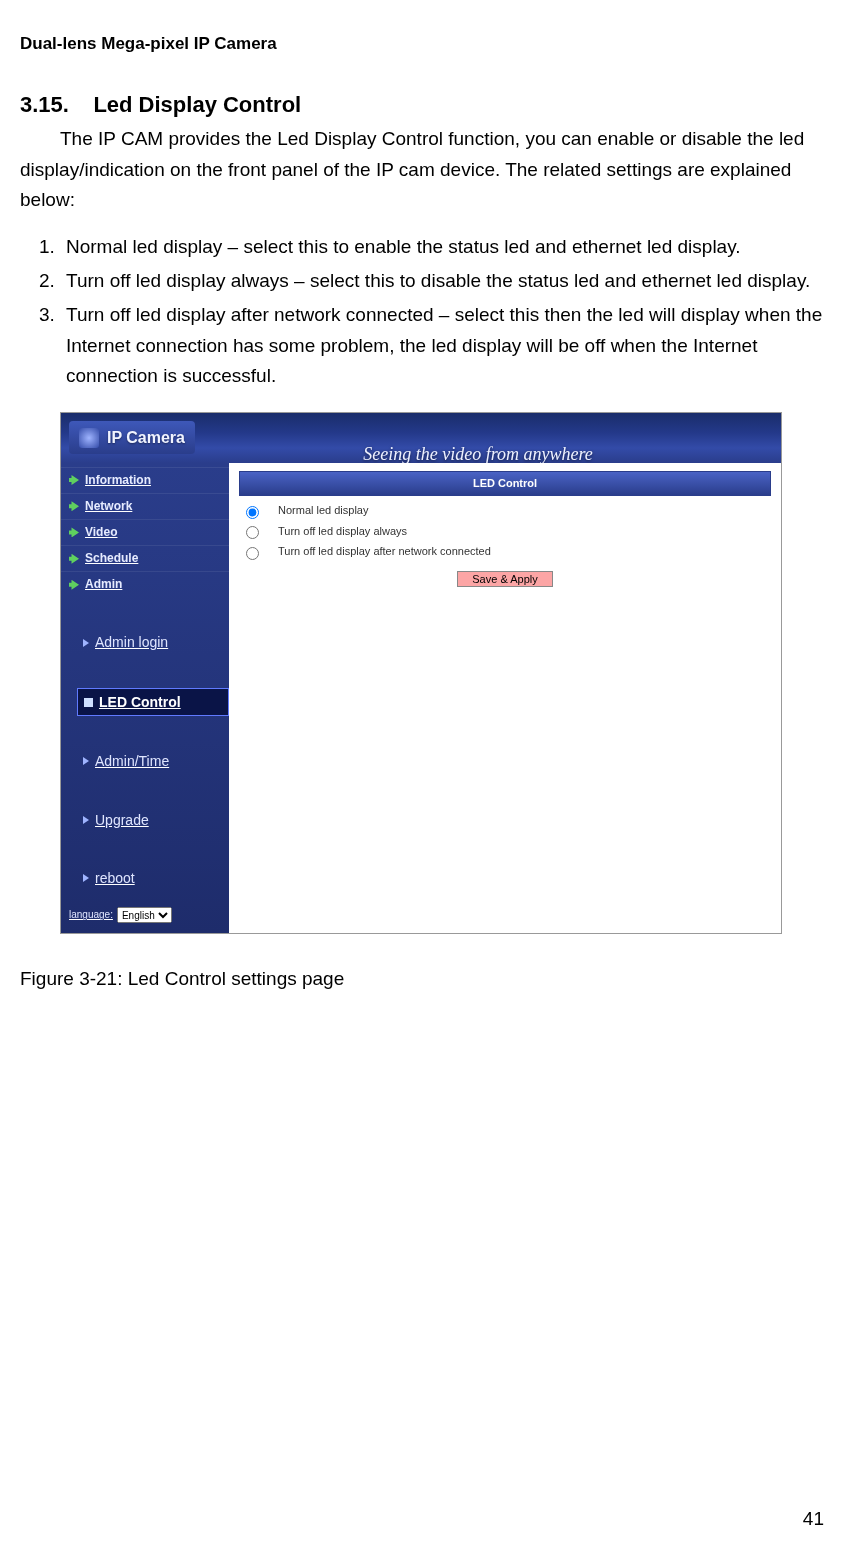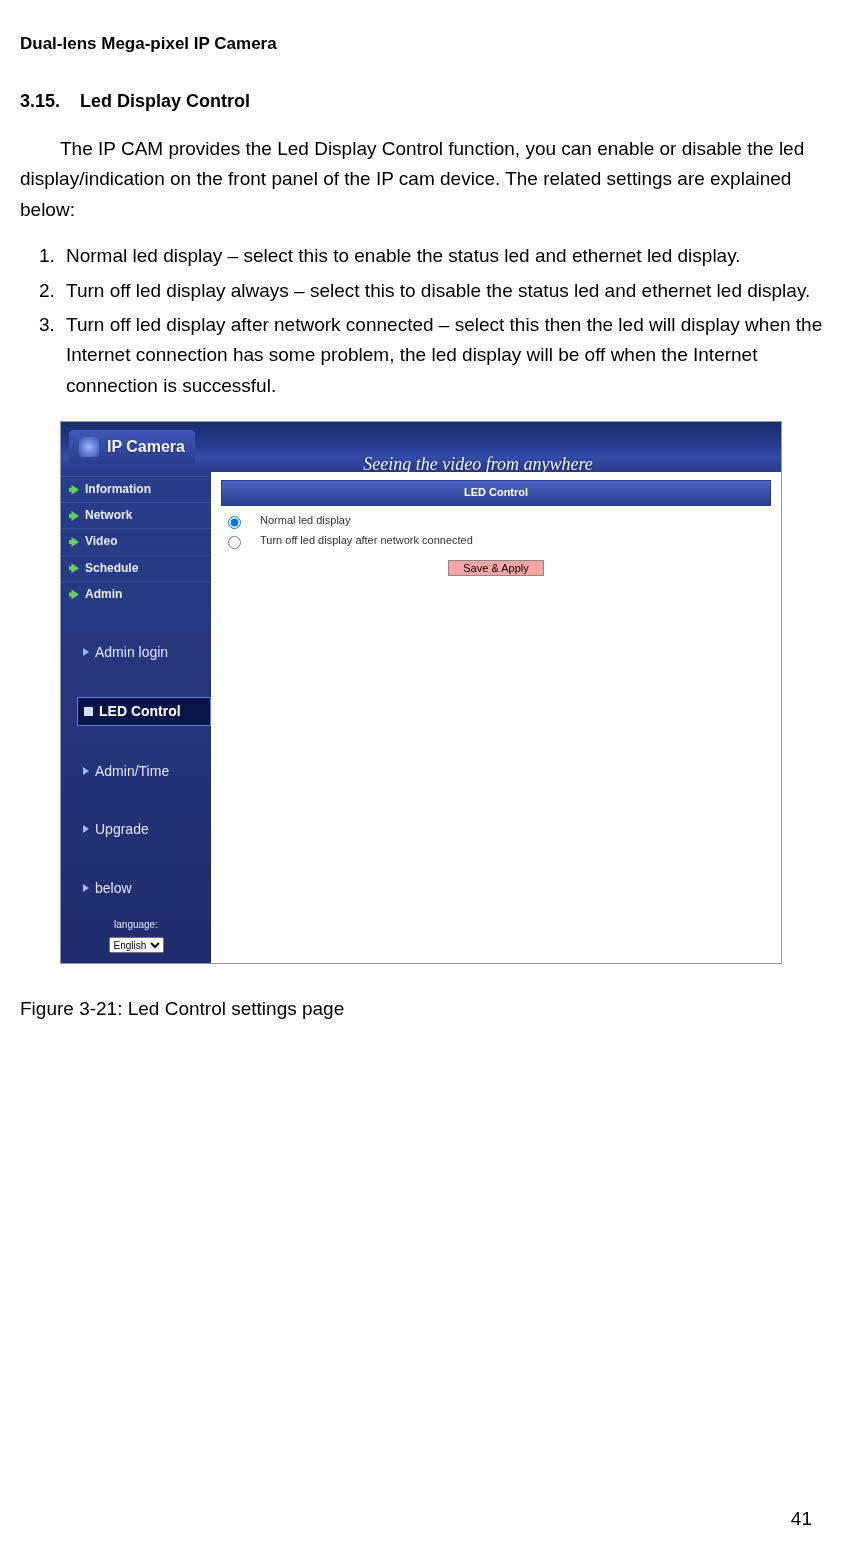--- a/index.html
+++ b/index.html
@@ -12,22 +12,22 @@
     color: #000;
     width: 824px;
   }
   .doc-header {
     font-weight: bold;
     font-size: 17px;
     margin-bottom: 30px;
   }
   .section-title {
     font-weight: bold;
-    font-size: 18px;
-    margin-bottom: 18px;
+    font-size: 22px;
+    margin-bottom: 2px;
   }
   .section-body {
     margin: 0 0 16px 0;
   }
   .indent {
     text-indent: 40px;
   }
   ol {
     margin: 12px 0 20px 0;
     padding-left: 40px;
@@ -82,24 +82,25 @@
     text-align: center;
     text-shadow: 0 1px 3px rgba(0,0,0,0.5);
     padding-right: 20px;
     margin-top: 34px;
   }
   .app-body {
     display: flex;
     min-height: 320px;
   }
   .sidebar {
-    width: 150px;
+    width: 168px;
     background: linear-gradient(to bottom, #2a3d8b 0%, #1e2c6b 100%);
     color: #fff;
     padding-top: 4px;
+    text-decoration: underline;
   }
   .nav-item, .sub-item {
     display: flex;
     align-items: center;
     gap: 6px;
     padding: 3px 8px;
     font-size: 11px;
     cursor: default;
   }
   .nav-item {
@@ -143,21 +144,20 @@
     background: #cfe0ff;
     border: none;
   }
   .lang-row {
     padding: 10px 8px;
     font-size: 10px;
     color: #dfe5ff;
     display: flex;
     align-items: center;
     gap: 4px;
-    flex-direction: column;
   }
   .lang-select {
     font-size: 10px;
     height: 16px;
   }
   .content {
     flex: 1;
     padding: 8px 10px;
     background: #fff;
   }
@@ -188,21 +188,21 @@
     padding: 1px 14px;
     background: #fca5a5;
     border: 1px solid #888;
   }
   .caption {
     margin-top: 30px;
     font-size: 19px;
   }
   .page-num {
     position: fixed;
-    right: 52px;
+    right: 40px;
     bottom: 20px;
     font-size: 19px;
   }
 </style>
 </head>
 <body>
 
 <div class="doc-header">Dual-lens Mega-pixel IP Camera</div>
 
 <div class="section-title">
@@ -261,38 +261,42 @@
           <div class="sub-item">
               <span class="sub-icon"></span>
               <span>Admin/Time</span>
             </div>
           <div class="sub-item">
               <span class="sub-icon"></span>
               <span>Upgrade</span>
             </div>
           <div class="sub-item">
               <span class="sub-icon"></span>
-              <span>below</span>
+              <span>reboot</span>
             </div>
         </div>
         <div class="lang-row">
           <span>language:</span>
           <select class="lang-select">
             <option>English</option>
           </select>
         </div>
       </div>
       <div class="content">
         <div class="panel-header">LED Control</div>
         <div class="radio-row">
           <input type="radio" name="led" checked="" style="">
           <span>Normal led display</span>
         </div>
         <div class="radio-row">
           <input type="radio" name="led" style="">
+          <span>Turn off led display always</span>
+        </div>
+        <div class="radio-row">
+          <input type="radio" name="led" style="">
           <span>Turn off led display after network connected</span>
         </div>
         <div class="btn-row">
           <button class="btn">Save &amp; Apply</button>
         </div>
       </div>
     </div>
   </div>
 </div>
 

